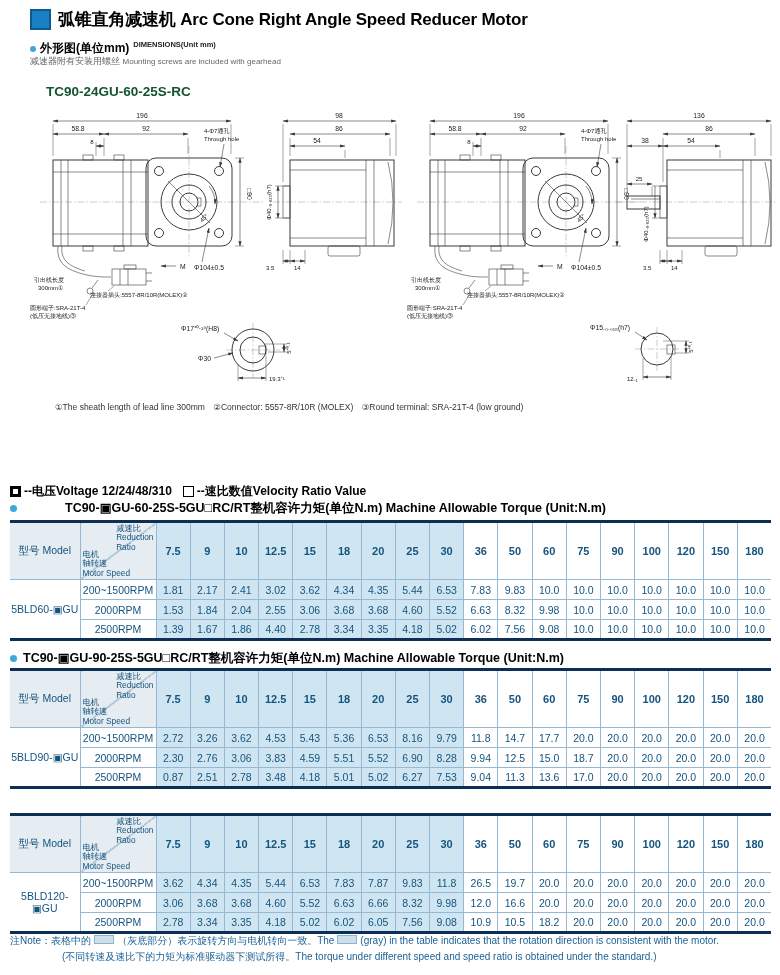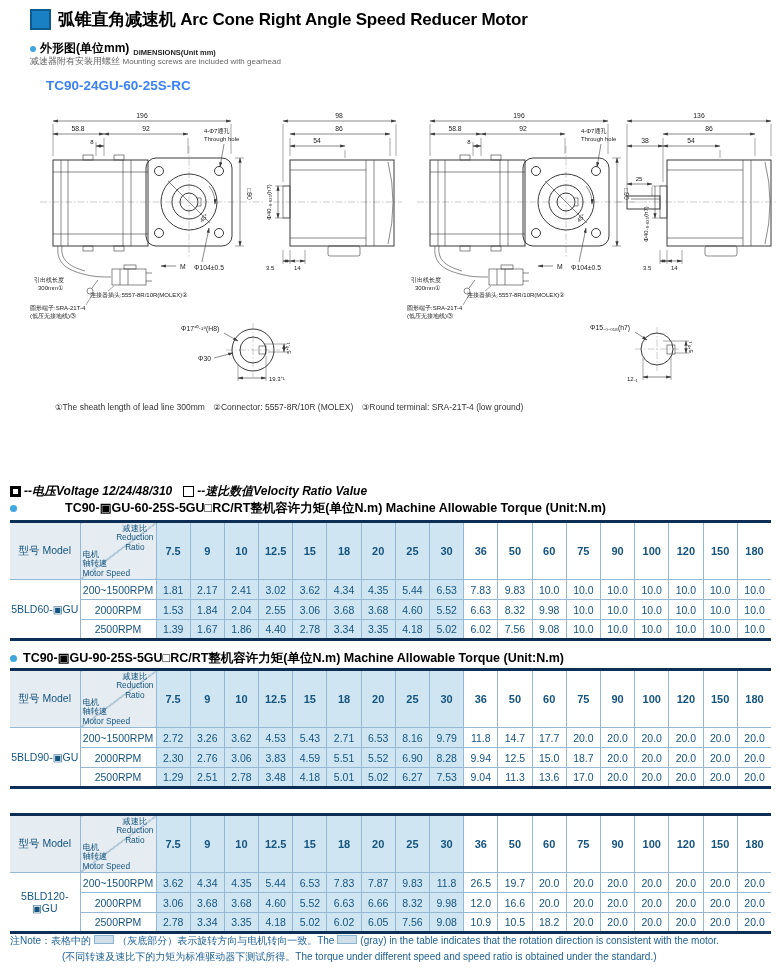--- a/index.html
+++ b/index.html
@@ -3,44 +3,44 @@
 <meta charset="utf-8">
 <style>
   * { margin:0; padding:0; box-sizing:border-box; }
   body { background:#fff; font-family:"Liberation Sans", sans-serif; }
   .page { position:relative; width:780px; height:975px; background:#fff; overflow:hidden; }
 
   
   .hdr { position:absolute; left:30px; top:8px; display:flex; align-items:center; gap:7px; }
   .sq { width:21px; height:21px; background:#1a80c4; border:2px solid #0d5a8f; }
   .hdr h1 { font-size:17px; font-weight:bold; color:#000; letter-spacing:-0.2px; }
-  .dimline { position:absolute; left:30px; top:40px; display:flex; align-items:flex-end; gap:4px; }
+  .dimline { position:absolute; left:30px; top:40px; display:flex; align-items:flex-start; gap:4px; }
   .dot-s { width:6px; height:6px; border-radius:50%; background:#3fa7dc; align-self:center; }
   .dimline b { font-size:12px; color:#000; }
   .mini { font-size:7.5px; font-weight:bold; color:#222; }
   .grayline { position:absolute; left:30px; top:55px; font-size:9px; color:#666; }
   .grayline .en { font-size:8px; }
-  .model-heading { position:absolute; left:46px; top:78px; font-size:13.5px; font-weight:bold; color:#3b82f6; }
+  .model-heading { position:absolute; left:46px; top:84px; font-size:13.5px; font-weight:bold; color:#14532d; }
 
   
   svg.draw { position:absolute; }
   svg .o { fill:none; stroke:#3a3a3a; stroke-width:1; }
   svg .t { fill:none; stroke:#3a3a3a; stroke-width:0.6; }
   svg .cl { fill:none; stroke:#999; stroke-width:0.5; stroke-dasharray:7 2 1.5 2; }
   svg .dim { stroke:#3a3a3a; stroke-width:0.6; marker-start:url(#arr); marker-end:url(#arr); }
   svg .ext { stroke:#3a3a3a; stroke-width:0.45; }
   svg .ldr { fill:none; stroke:#3a3a3a; stroke-width:0.6; marker-end:url(#arr); }
   svg text { font-family:"Liberation Sans", sans-serif; font-size:6.8px; fill:#222; }
   svg text.c { text-anchor:middle; }
   svg text.s6 { font-size:6px; }
 
   .footnote { position:absolute; left:45px; top:402px; font-size:8.5px; color:#333;margin-left:10px; }
 
   
-  .legend { position:absolute; left:10px; top:483px; font-size:12px; font-weight:bold; color:#000; display:flex; align-items:center; gap:3px;font-style:italic; }
+  .legend { position:absolute; left:10px; top:483px; font-size:12px; font-weight:bold; color:#000; display:flex; align-items:center; gap:3px; }
   .bx-f { display:inline-block; width:11px; height:11px; border:3px solid #000; background:#fff; }
   .bx-h { display:inline-block; width:11px; height:11px; border:1.3px solid #000; background:#fff; margin-left:8px; }
 
   
   .sec { position:absolute; left:10px; display:flex; align-items:center; gap:6px; }
   .dot { width:7px; height:7px; border-radius:50%; background:#3fa7dc; flex:none; }
   .sec b { font-size:12.5px; color:#000; }
   .tblwrap { position:absolute; left:10px; width:760px; }
   table.tq { border-collapse:collapse; width:758px; color:#15547f; table-layout:fixed;
              border-top:3px solid #0e2f55; border-bottom:3px solid #0e2f55; }
@@ -50,21 +50,21 @@
   .tq thead tr { height:58px; }
   .tq tbody tr { height:20px; }
   .tq th { background:#e6edf2; font-weight:normal; }
   .tq th.mh { font-size:10.5px; }
   .tq th.rh { font-weight:bold; font-size:11px; background:#fff; }
   .tq th.rh.hl { background:#cfe6f2; }
   .tq td { background:#fff; font-size:10.5px; }
   .tq td.hl { background:#cfe6f2; }
   .tq th.diag { position:relative; padding:0;
      background:linear-gradient(to bottom right, #e6edf2 49.3%, #9db9cd 49.3%, #9db9cd 50.7%, #e6edf2 50.7%); }
-  .diag .dtr { position:absolute; top:1px; right:2px; text-align:center; font-size:8.3px; line-height:1.12; }
+  .diag .dtr { position:absolute; top:1px; right:2px; text-align:left; font-size:8.3px; line-height:1.12; }
   .diag .dbl { position:absolute; bottom:1px; left:2px; text-align:left; font-size:8.3px; line-height:1.12; }
 
   
   .note { position:absolute; left:10px; top:934px; font-size:10px; color:#1b5f93; }
   .note .l2 { margin-top:2px; margin-left:52px; }
   .graybox { display:inline-block; width:20px; height:9px; background:#cfe0ea; border:1px solid #8ab4d0; margin:0 3px; vertical-align:baseline; }
 </style>
 </head>
 <body>
 
@@ -596,21 +596,21 @@
         </thead>
         <tbody>
           <tr>
             <td class="mc" rowspan="3">5BLD90-▣GU</td>
             <td class="sp">200~1500RPM</td>
             <td class="num hl">2.72</td>
             <td class="num hl">3.26</td>
             <td class="num hl">3.62</td>
             <td class="num hl">4.53</td>
             <td class="num hl">5.43</td>
-            <td class="num hl">2.71</td>
+            <td class="num hl">5.36</td>
             <td class="num hl">6.53</td>
             <td class="num hl">8.16</td>
             <td class="num hl">9.79</td>
             <td class="num">11.8</td>
             <td class="num">14.7</td>
             <td class="num">17.7</td>
             <td class="num">20.0</td>
             <td class="num">20.0</td>
             <td class="num">20.0</td>
             <td class="num">20.0</td>
@@ -633,21 +633,21 @@
             <td class="num">15.0</td>
             <td class="num">18.7</td>
             <td class="num">20.0</td>
             <td class="num">20.0</td>
             <td class="num">20.0</td>
             <td class="num">20.0</td>
             <td class="num">20.0</td>
           </tr>
           <tr>
             <td class="sp">2500RPM</td>
-            <td class="num hl">1.29</td>
+            <td class="num hl">0.87</td>
             <td class="num hl">2.51</td>
             <td class="num hl">2.78</td>
             <td class="num hl">3.48</td>
             <td class="num hl">4.18</td>
             <td class="num hl">5.01</td>
             <td class="num hl">5.02</td>
             <td class="num hl">6.27</td>
             <td class="num hl">7.53</td>
             <td class="num">9.04</td>
             <td class="num">11.3</td>

